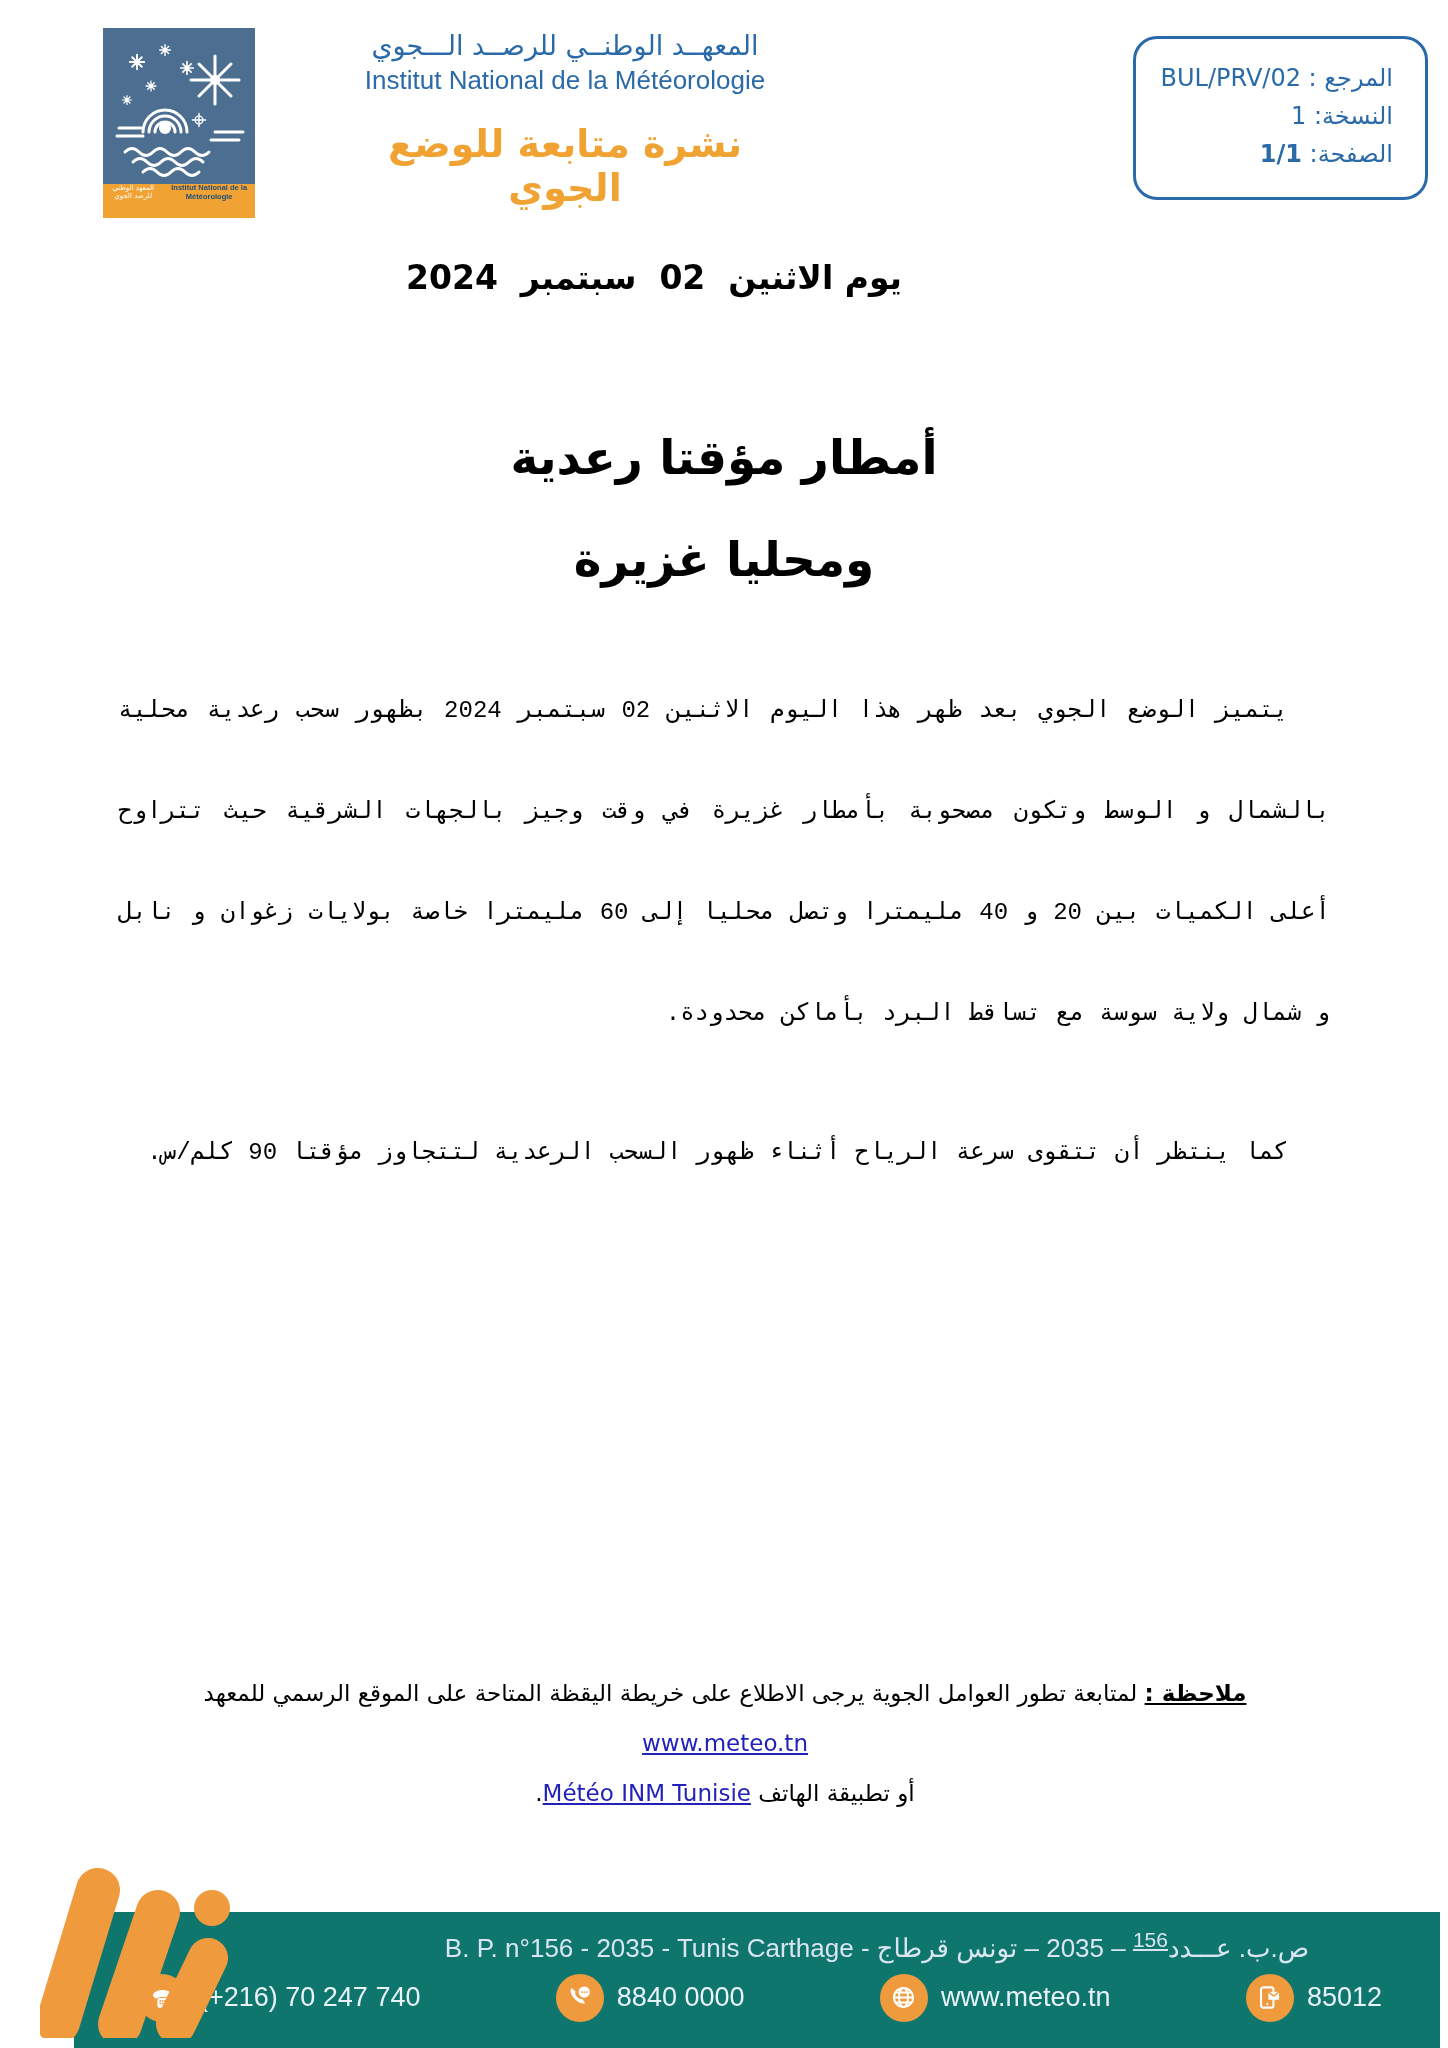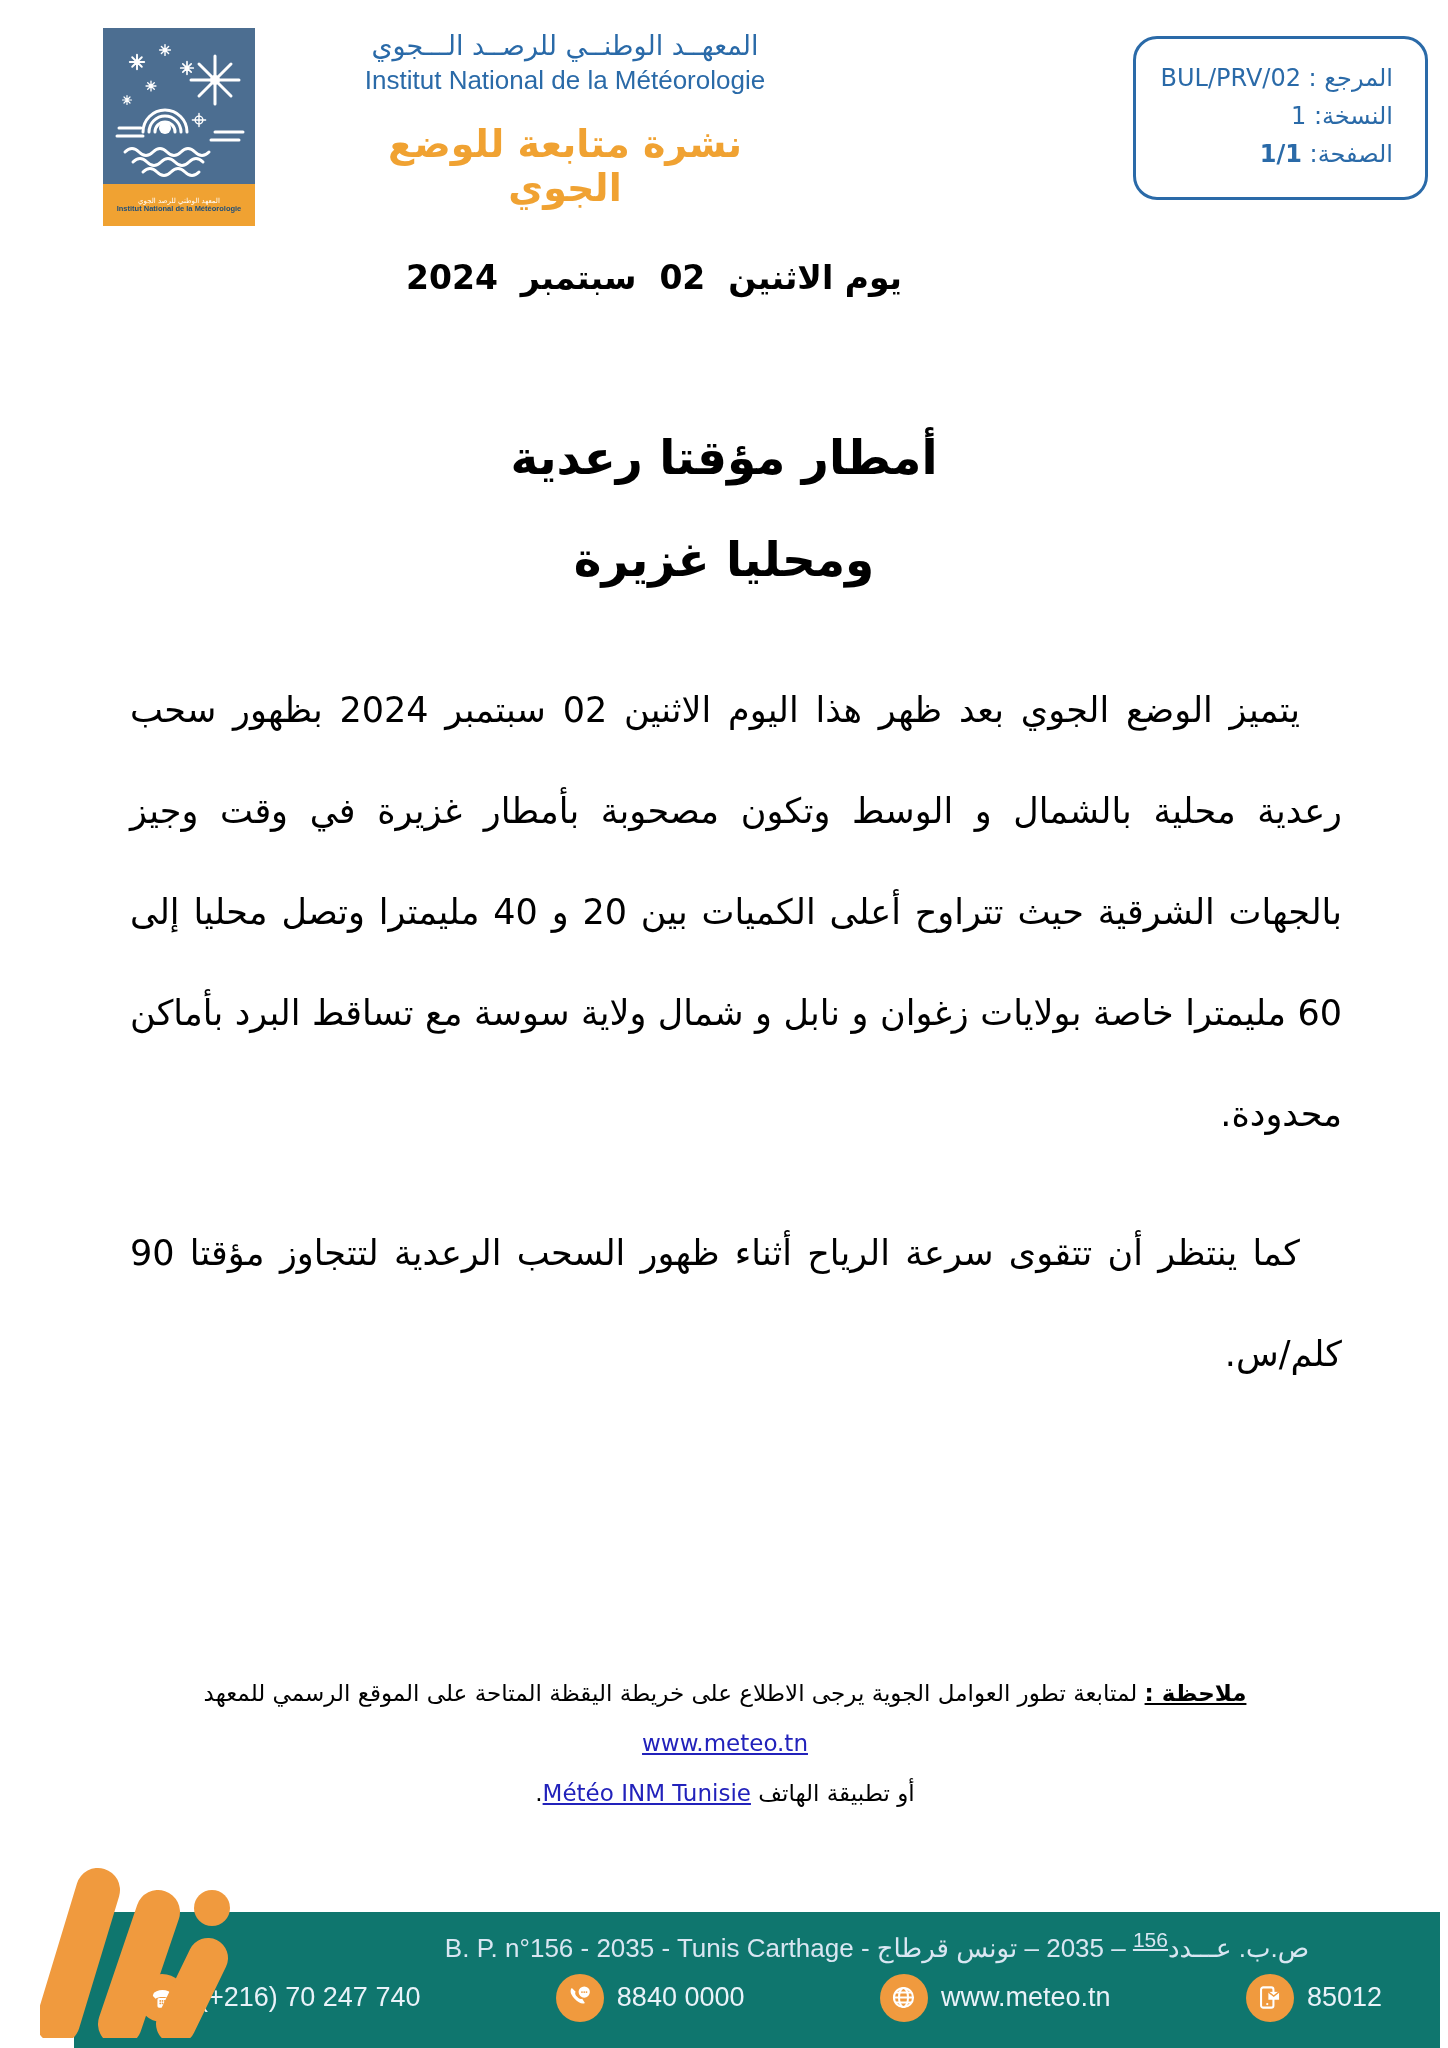--- a/index.html
+++ b/index.html
@@ -2,22 +2,22 @@
 <html><head>
 <meta charset="utf-8">
 <style>
   html,body{margin:0;padding:0;background:#ffffff;}
   .page{position:relative;width:1448px;height:2048px;background:#ffffff;overflow:hidden;
         font-family:"DejaVu Sans",sans-serif;}
 
   
   .logo{position:absolute;left:103px;top:28px;width:152px;}
   .logo-box{width:152px;height:156px;background:#4c6e91;position:relative;}
-  .logo-strip{width:152px;height:42px;background:#f0a232;text-align:center;
-              display:flex;flex-direction:column;justify-content:center;line-height:1.15;}
+  .logo-strip{width:152px;height:34px;background:#f0a232;text-align:center;
+              display:flex;flex-direction:row;justify-content:center;line-height:1.15;}
   .logo-strip .ar{font-size:7px;color:#ffffff;}
   .logo-strip .fr{font-size:7.5px;color:#1f4e79;font-weight:bold;font-family:"Liberation Sans",sans-serif;}
 
   .org-block{position:absolute;left:350px;top:30px;width:430px;text-align:center;}
   .org-ar{font-size:27px;color:#2a6aa8;}
   .org-fr{font-size:26px;color:#2a6aa8;font-family:"Liberation Sans",sans-serif;margin-top:4px;}
   .bulletin-title{font-size:38px;color:#f0a232;font-weight:bold;margin-top:26px;}
 
   .ref-box{position:absolute;left:1133px;top:36px;width:295px;height:164px;box-sizing:border-box;
            border:3px solid #2a6aa8;border-radius:24px;direction:rtl;text-align:right;
@@ -27,22 +27,22 @@
 
   
   .date-line{position:absolute;top:258px;left:0;width:100%;text-align:center;direction:rtl;
              font-size:33px;font-weight:bold;color:#000;white-space:pre-wrap;transform:translateX(-70px);}
   .headline{position:absolute;left:0;width:100%;text-align:center;direction:rtl;
             font-size:47px;font-weight:bold;color:#000;}
   .headline.l1{top:430px;}
   .headline.l2{top:532px;}
 
   
-  .body-text{position:absolute;left:130px;top:660px;width:1212px;direction:rtl;
-             text-align:justify;font-size:35px;line-height:101px;color:#000;}
+  .body-text{position:absolute;left:118px;top:660px;width:1212px;direction:rtl;
+             text-align:justify;font-size:24px;line-height:101px;color:#000;font-family:Liberation Mono, monospace;}
   .body-text p{margin:0;text-indent:42px;}
   .body-text p + p{margin-top:38px;}
 
   
   .note{position:absolute;left:130px;top:1668px;width:1190px;direction:rtl;text-align:center;
         font-size:23px;line-height:50px;color:#000;}
   .note .lbl{font-weight:bold;text-decoration:underline;text-align:center;}
   .link{color:#2222bb;text-decoration:underline;cursor:pointer;}
 
   

